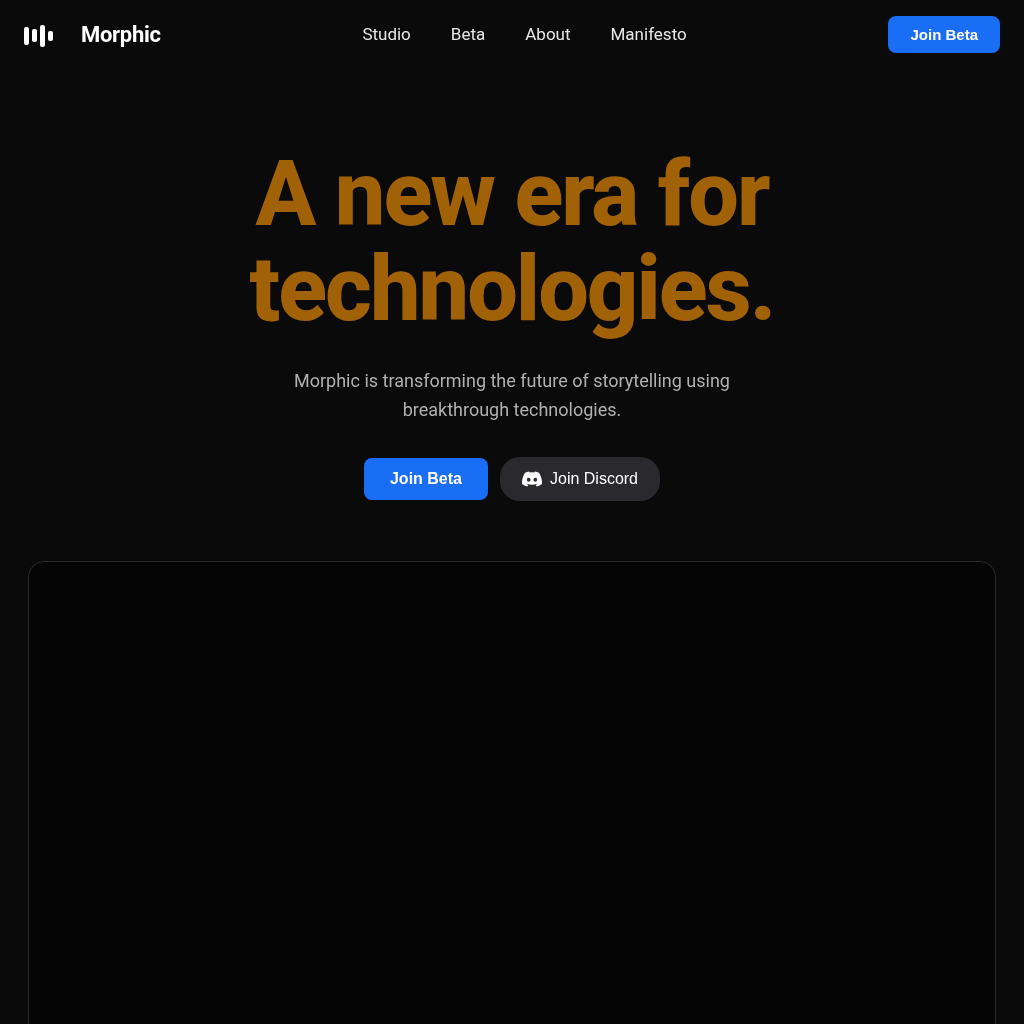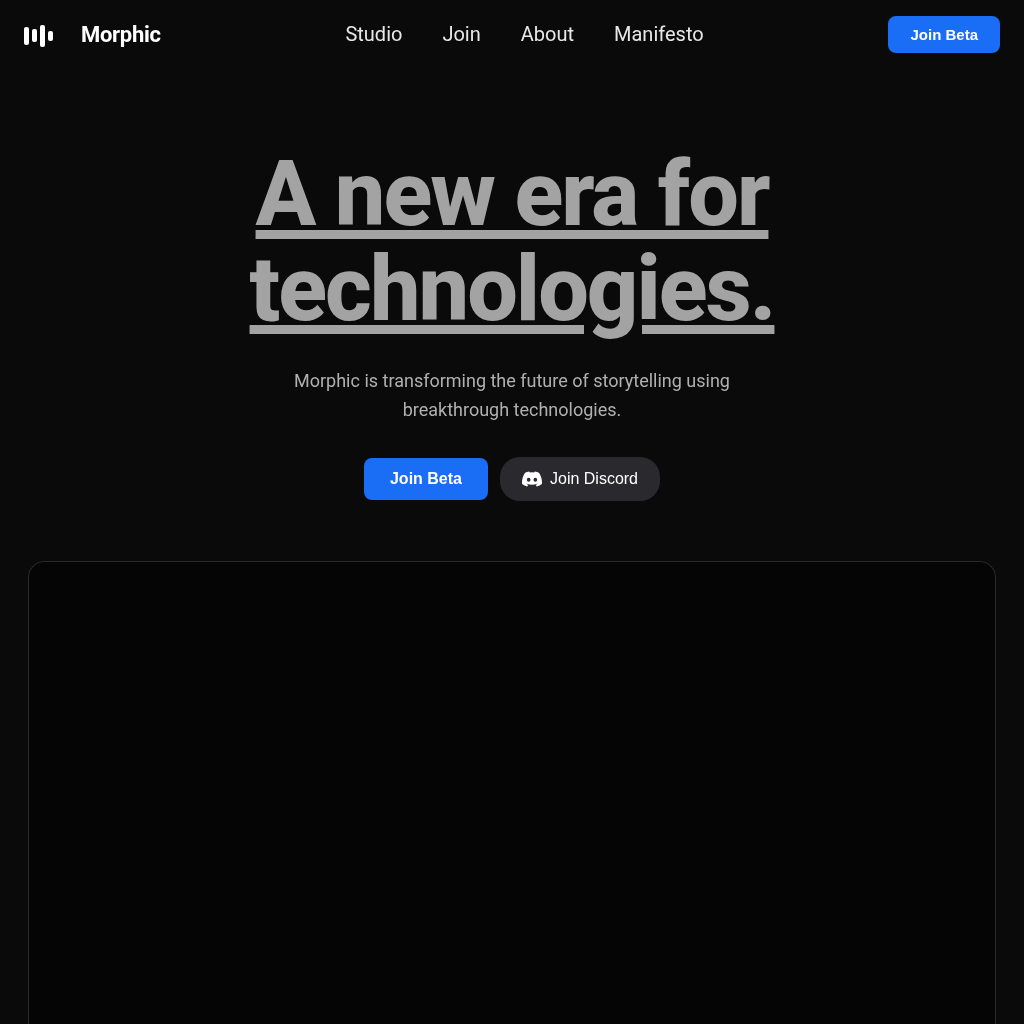--- a/index.html
+++ b/index.html
@@ -63,21 +63,21 @@
     .nav-links {
       display: flex;
       align-items: center;
       gap: 40px;
       list-style: none;
     }
 
     .nav-links li a {
       color: #ffffff;
       text-decoration: none;
-      font-size: 20px;
+      font-size: 17px;
       font-weight: 400;
       opacity: 0.9;
     }
 
     .join-beta-btn {
       background-color: #1a6df5;
       color: #ffffff;
       border: none;
       border-radius: 8px;
       padding: 10px 22px;
@@ -93,25 +93,24 @@
       align-items: center;
       justify-content: center;
       text-align: center;
       padding: 80px 40px 60px;
     }
 
     .hero-title {
       font-size: 90px;
       font-weight: 800;
       line-height: 1.05;
-      color: #a3a3a3;
+      color: #a16207;
       letter-spacing: -2px;
       max-width: 780px;
       margin-bottom: 30px;
-      text-decoration: underline;
     }
 
     .hero-subtitle {
       font-size: 18px;
       font-weight: 400;
       color: #b0b0b0;
       line-height: 1.6;
       max-width: 500px;
       margin-bottom: 32px;
     }
@@ -184,21 +183,21 @@
       <div class="logo-bar logo-bar-4"></div>
     </div>
     <span class="logo-text">Morphic</span>
   </div>
 
   <ul class="nav-links">
     <li>
       <a href="#">Studio</a>
     </li>
     <li>
-      <a href="#">Join</a>
+      <a href="#">Beta</a>
     </li>
     <li>
       <a href="#">About</a>
     </li>
     <li>
       <a href="#">Manifesto</a>
     </li>
   </ul>
 
   <button class="join-beta-btn">Join Beta</button>

